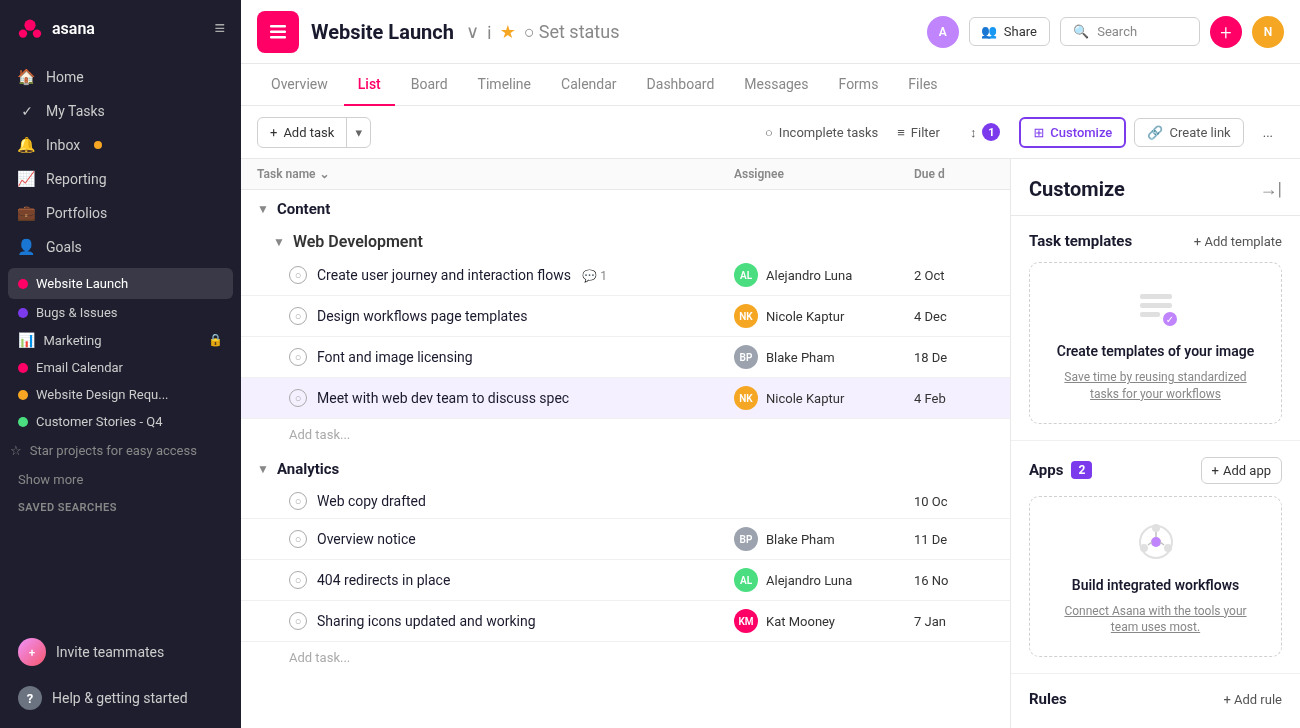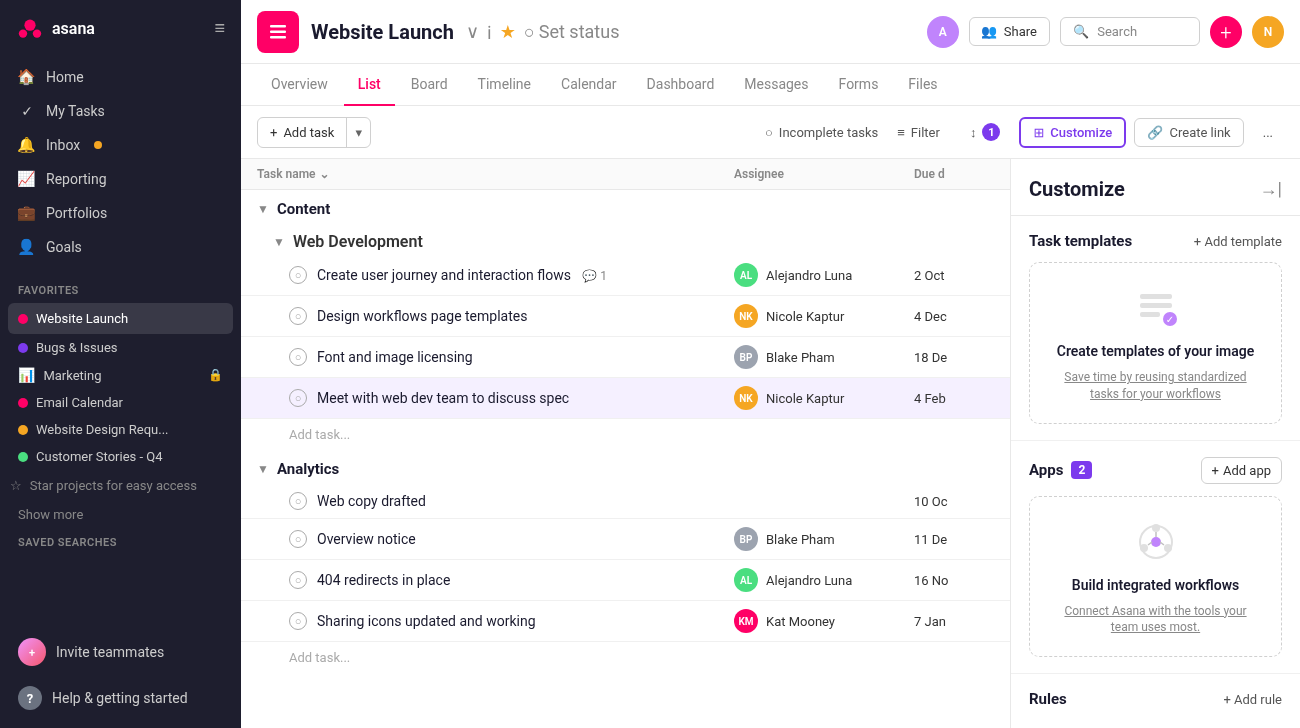--- a/index.html
+++ b/index.html
@@ -147,21 +147,20 @@
     <div class="nav-item">
       <span class="nav-icon">💼</span>
       <span>Portfolios</span>
     </div>
     <div class="nav-item">
       <span class="nav-icon">👤</span>
       <span>Goals</span>
     </div>
   </div>
 
-  <div class="section-label">Favorites</div>
   <div class="favorites-section">
     <div class="fav-item active">
       <span class="fav-dot" style="background:#f06;"></span>
       <span>Website Launch</span>
       <span class="fav-more">···</span>
     </div>
     <div class="fav-item">
       <span class="fav-dot" style="background:#7c3aed;"></span>
       <span>Bugs &amp; Issues</span>
     </div>

